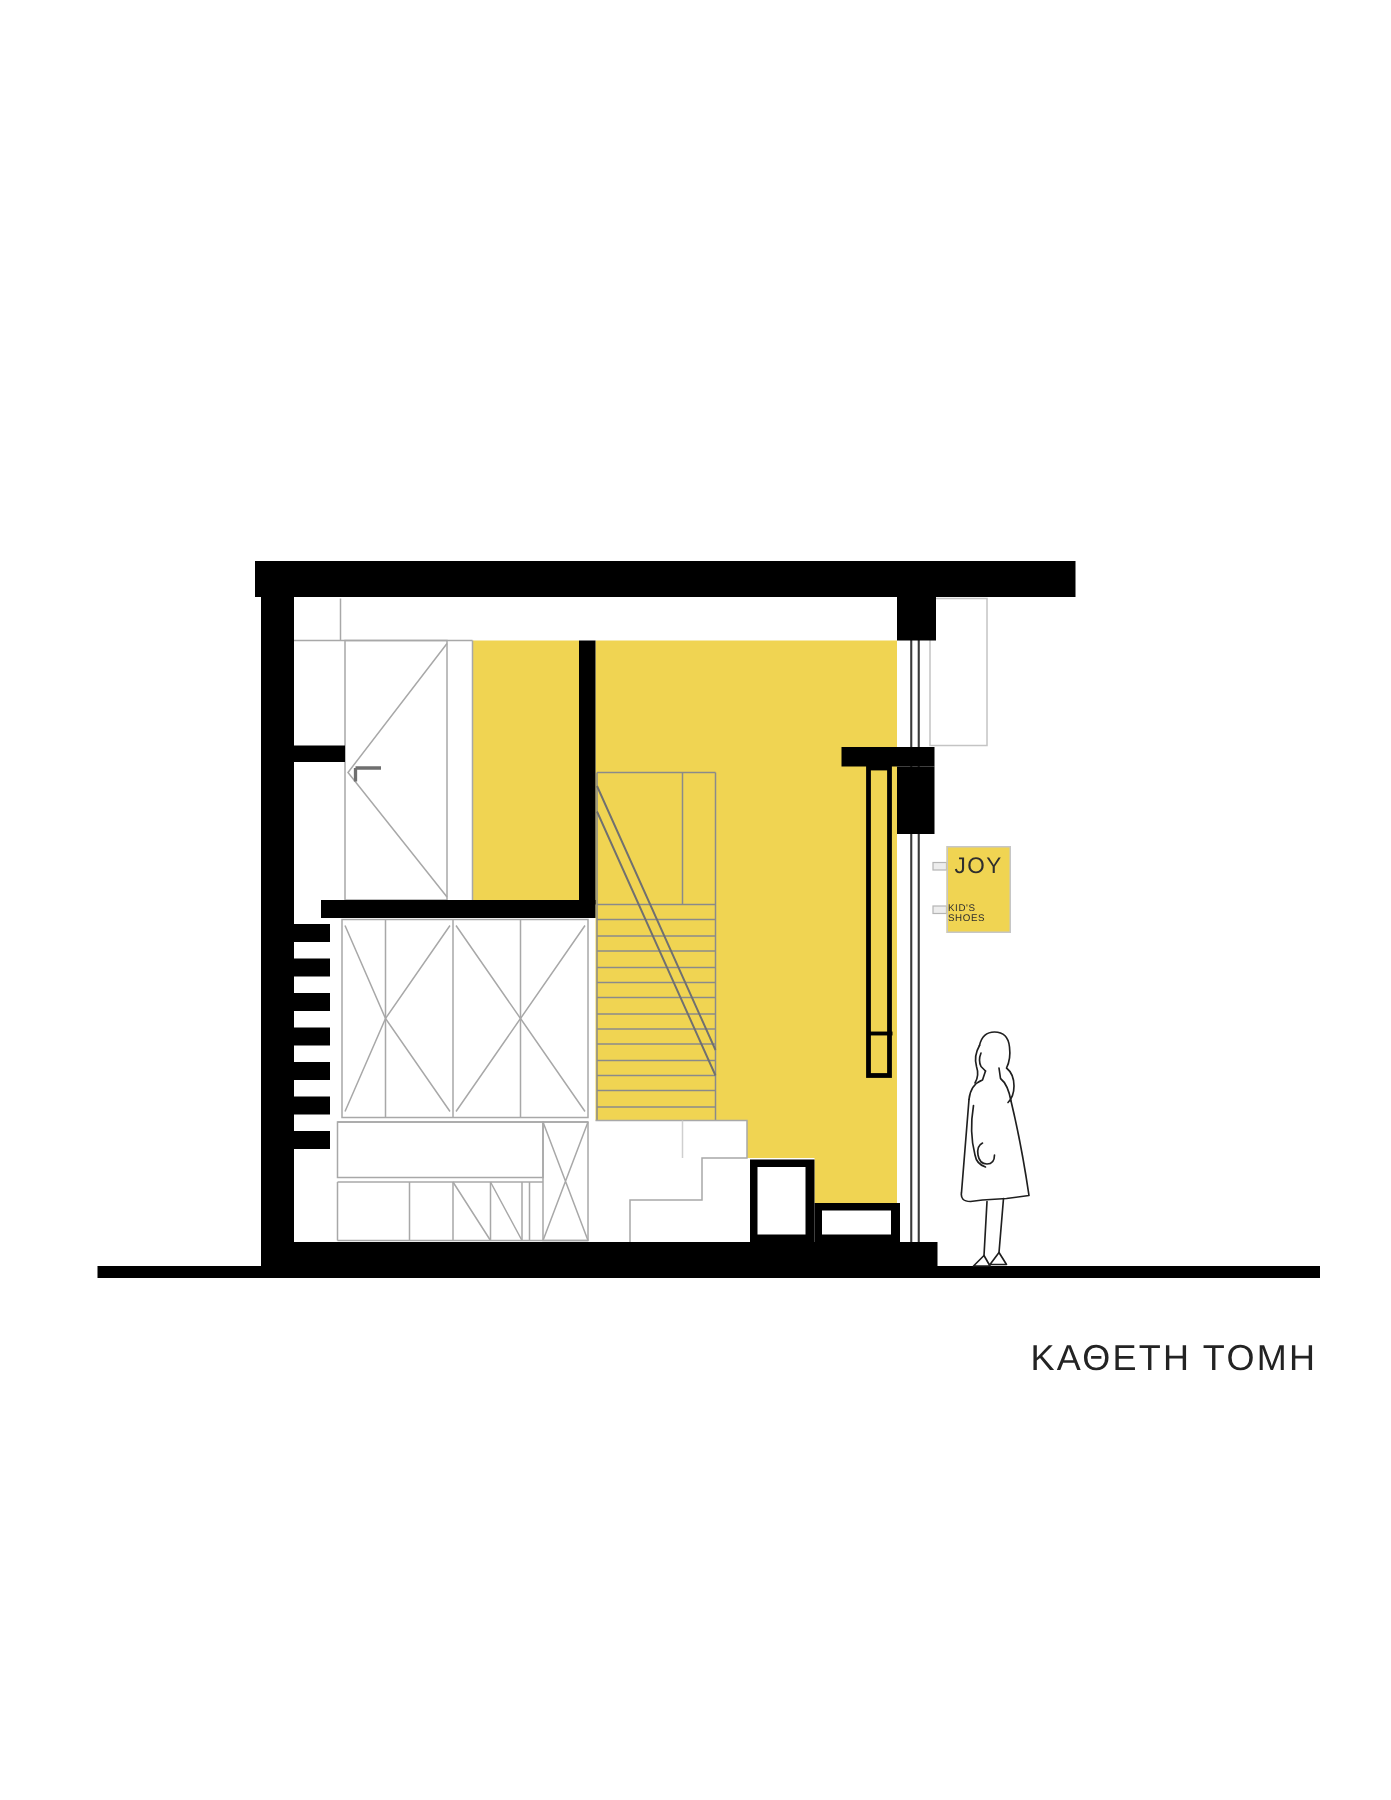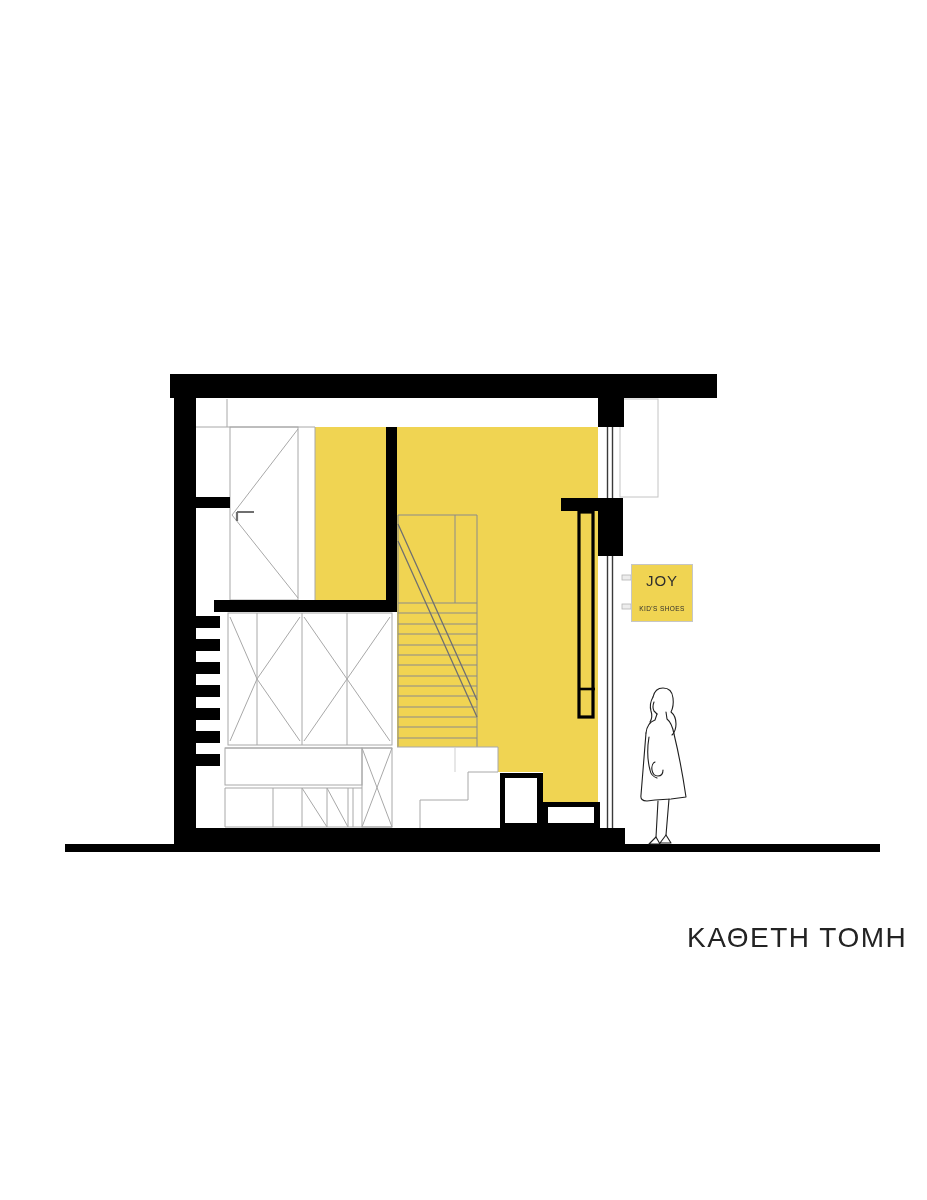--- a/index.html
+++ b/index.html
@@ -7,28 +7,28 @@
     position:relative;width:927px;height:1200px;background:#ffffff;overflow:hidden;
     font-family:"Liberation Sans",sans-serif;
   }
   svg{position:absolute;left:0;top:0;}
   .blk{fill:var(--ink-black,#000000);}
   .yl{fill:var(--accent-yellow,#F0D452);}
   .ln{stroke:var(--line-gray,#a8a8a8);stroke-width:1;fill:none;}
   .stairln{stroke:#8a8a8a;stroke-width:1;fill:none;}
   .figure{stroke:#1f1f1f;stroke-width:1.1;fill:none;stroke-linecap:round;stroke-linejoin:round;}
   .shop-sign{
-    position:absolute;left:631px;top:564px;width:62px;height:58px;box-sizing:border-box;
+    position:absolute;left:631px;top:564px;width:43px;height:58px;box-sizing:border-box;
     background:var(--accent-yellow,#F0D452);border:1px solid var(--sign-border,#c6c6c6);
     display:flex;flex-direction:column;align-items:center;justify-content:center;gap:18px;
   }
   .sign-name{font-size:15px;letter-spacing:1px;color:#2e2e2e;line-height:1;}
   .sign-sub{font-size:6.5px;letter-spacing:0.4px;color:#2e2e2e;line-height:1;}
   .drawing-title{
-    position:absolute;left:687px;top:922px;font-size:28px;letter-spacing:1.5px;
+    position:absolute;left:687px;top:892px;font-size:24px;letter-spacing:1.5px;
     color:var(--title-ink,#232323);white-space:nowrap;
   }
 </style>
 </head>
 <body>
 
 <div class="page">
 
   <svg width="927" height="1200" viewBox="0 0 927 1200">
 

